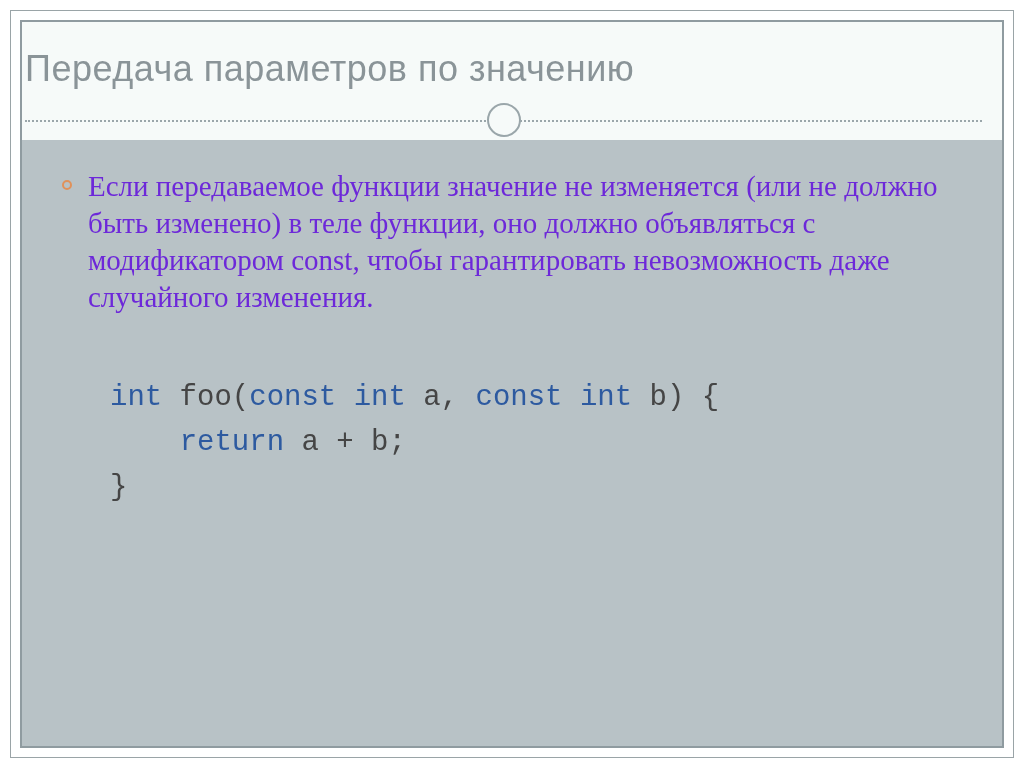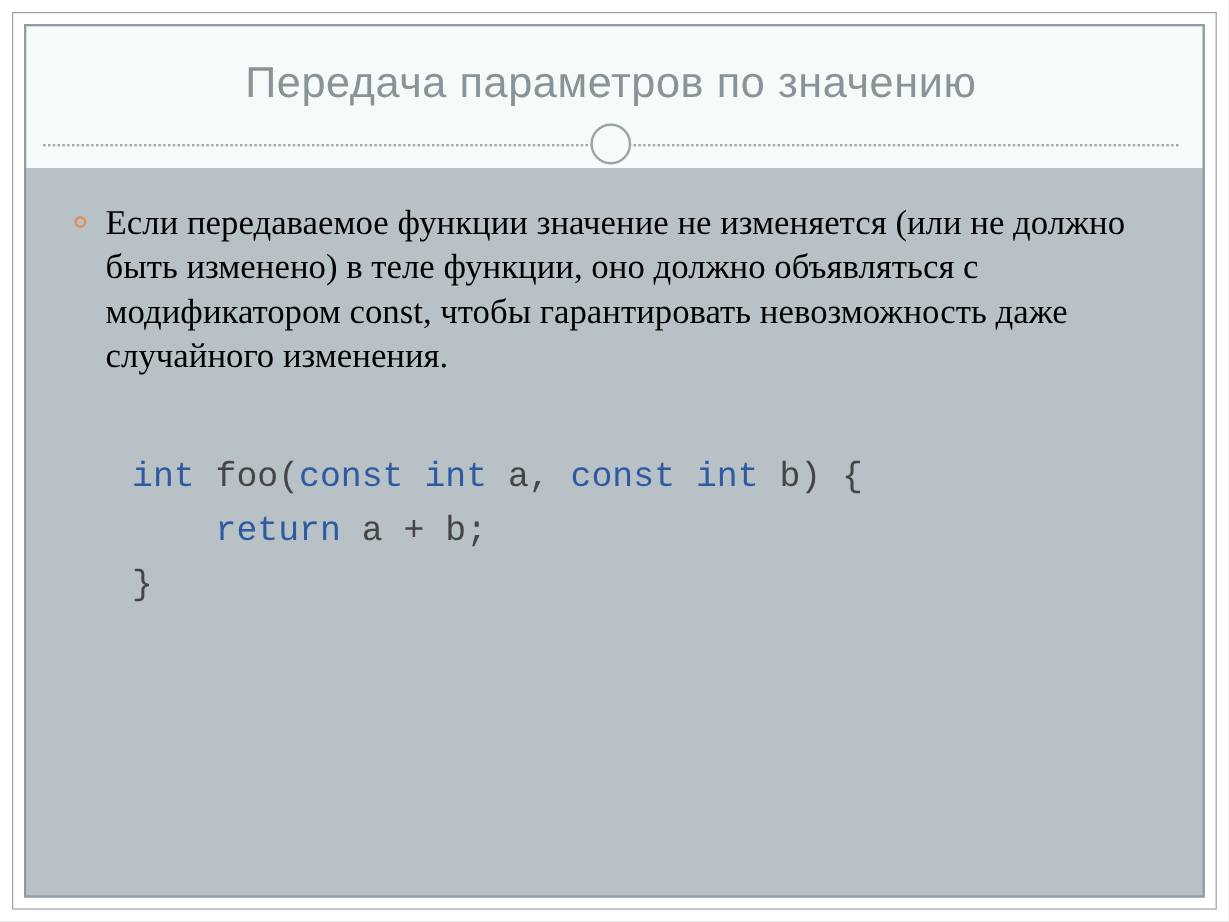--- a/index.html
+++ b/index.html
@@ -21,22 +21,22 @@
   .slide-inner {
     width: 100%;
     height: 100%;
     border: 2px solid #8f9ba0;
     background: #b8c2c6;
     display: flex;
     flex-direction: column;
   }
   .title-area {
     background: #f6faf9;
-    padding: 26px 20px 0 14px;
-    text-align: center;
+    padding: 26px 20px 0 3px;
+    text-align: left;
     position: relative;
   }
   .title-text {
     font-family: Verdana, Geneva, sans-serif;
     font-size: 36px;
     font-weight: 400;
     color: #8a9498;
     letter-spacing: 0.5px;
   }
   .divider-wrap {
@@ -78,21 +78,21 @@
   .content-area {
     flex: 1;
     background: #b8c2c6;
     padding: 28px 54px 20px 66px;
     position: relative;
   }
   .para {
     font-family: Georgia, 'Times New Roman', serif;
     font-size: 29px;
     line-height: 1.28;
-    color: #000000;
+    color: #6d28d9;
     position: relative;
     padding-left: 0;
   }
   .bullet {
     position: absolute;
     left: -26px;
     top: 12px;
     width: 10px;
     height: 10px;
     border-radius: 50%;

